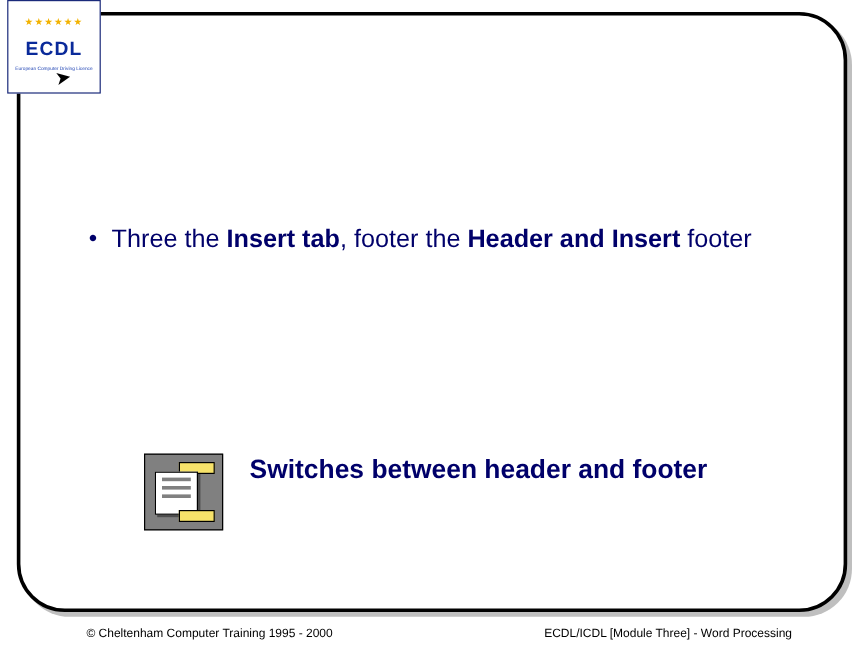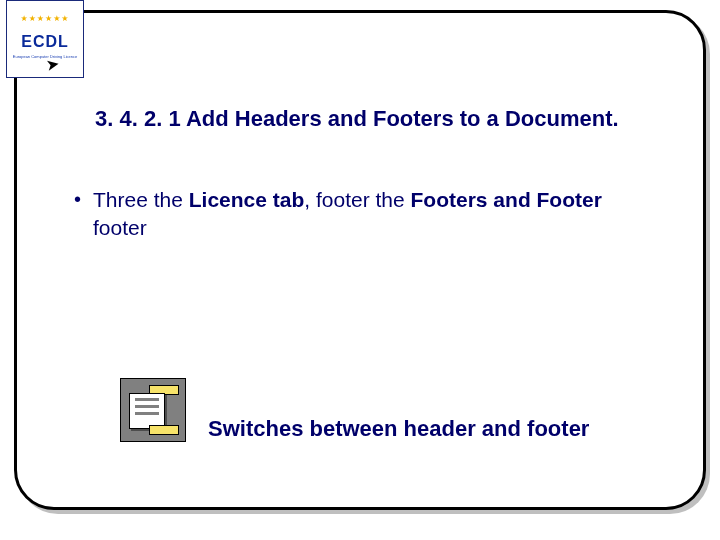--- a/index.html
+++ b/index.html
@@ -71,21 +71,21 @@
     color: #00006a;
     font-size: 21px;
   }
   .bullet-dot { font-size: 20px; line-height: 1.3; }
   .bullet-text { line-height: 1.35; font-weight: 400; }
   .bullet-text b { font-family: "Arial Black", Arial, sans-serif; font-weight: 900; }
 
   .switch-row {
     position: absolute;
     left: 120px; top: 378px;
-    display: flex; align-items: flex-end; gap: 22px;
+    display: flex; align-items: flex-start; gap: 22px;
   }
   .hf-icon {
     width: 66px; height: 64px;
     background: #808080;
     border: 1px solid #000;
     position: relative;
     padding: 6px;
   }
   .mini-doc {
     position: absolute;
@@ -130,35 +130,36 @@
 
   <div class="logo-box">
     <div class="logo-stars"></div>
     <div class="logo-text">
       <div class="big">ECDL</div>
     </div>
     <div class="logo-cursor">➤</div>
     <div class="logo-sub">European Computer Driving Licence</div>
   </div>
 
-  <div class="title">3. 4. 2. 1 Add Headers and Footers to a Document.</div>
 
   <div class="bullet-row">
     <div class="bullet-dot">•</div>
     <div class="bullet-text">
-      <span>Three the </span><b>Licence tab</b><span>, footer the </span><b>Footers and Footer</b><span> footer</span>
+      <span>Three the </span><b>Insert tab</b><span>, footer the </span><b>Header and Insert</b><span> footer</span>
     </div>
   </div>
 
   <div class="switch-row">
     <div class="hf-icon">
       <div class="yellow-bar yb-top"></div>
       <div class="mini-doc">
         <div class="ln"></div>
           <div class="ln"></div>
           <div class="ln"></div>
       </div>
       <div class="yellow-bar yb-bot"></div>
     </div>
     <div class="switch-label">Switches between header and footer</div>
   </div>
 
+  <div class="footer-left">© Cheltenham Computer Training 1995 - 2000</div>
+  <div class="footer-right">ECDL/ICDL [Module Three]  - Word Processing</div>
 </div>
 
 </body></html>

